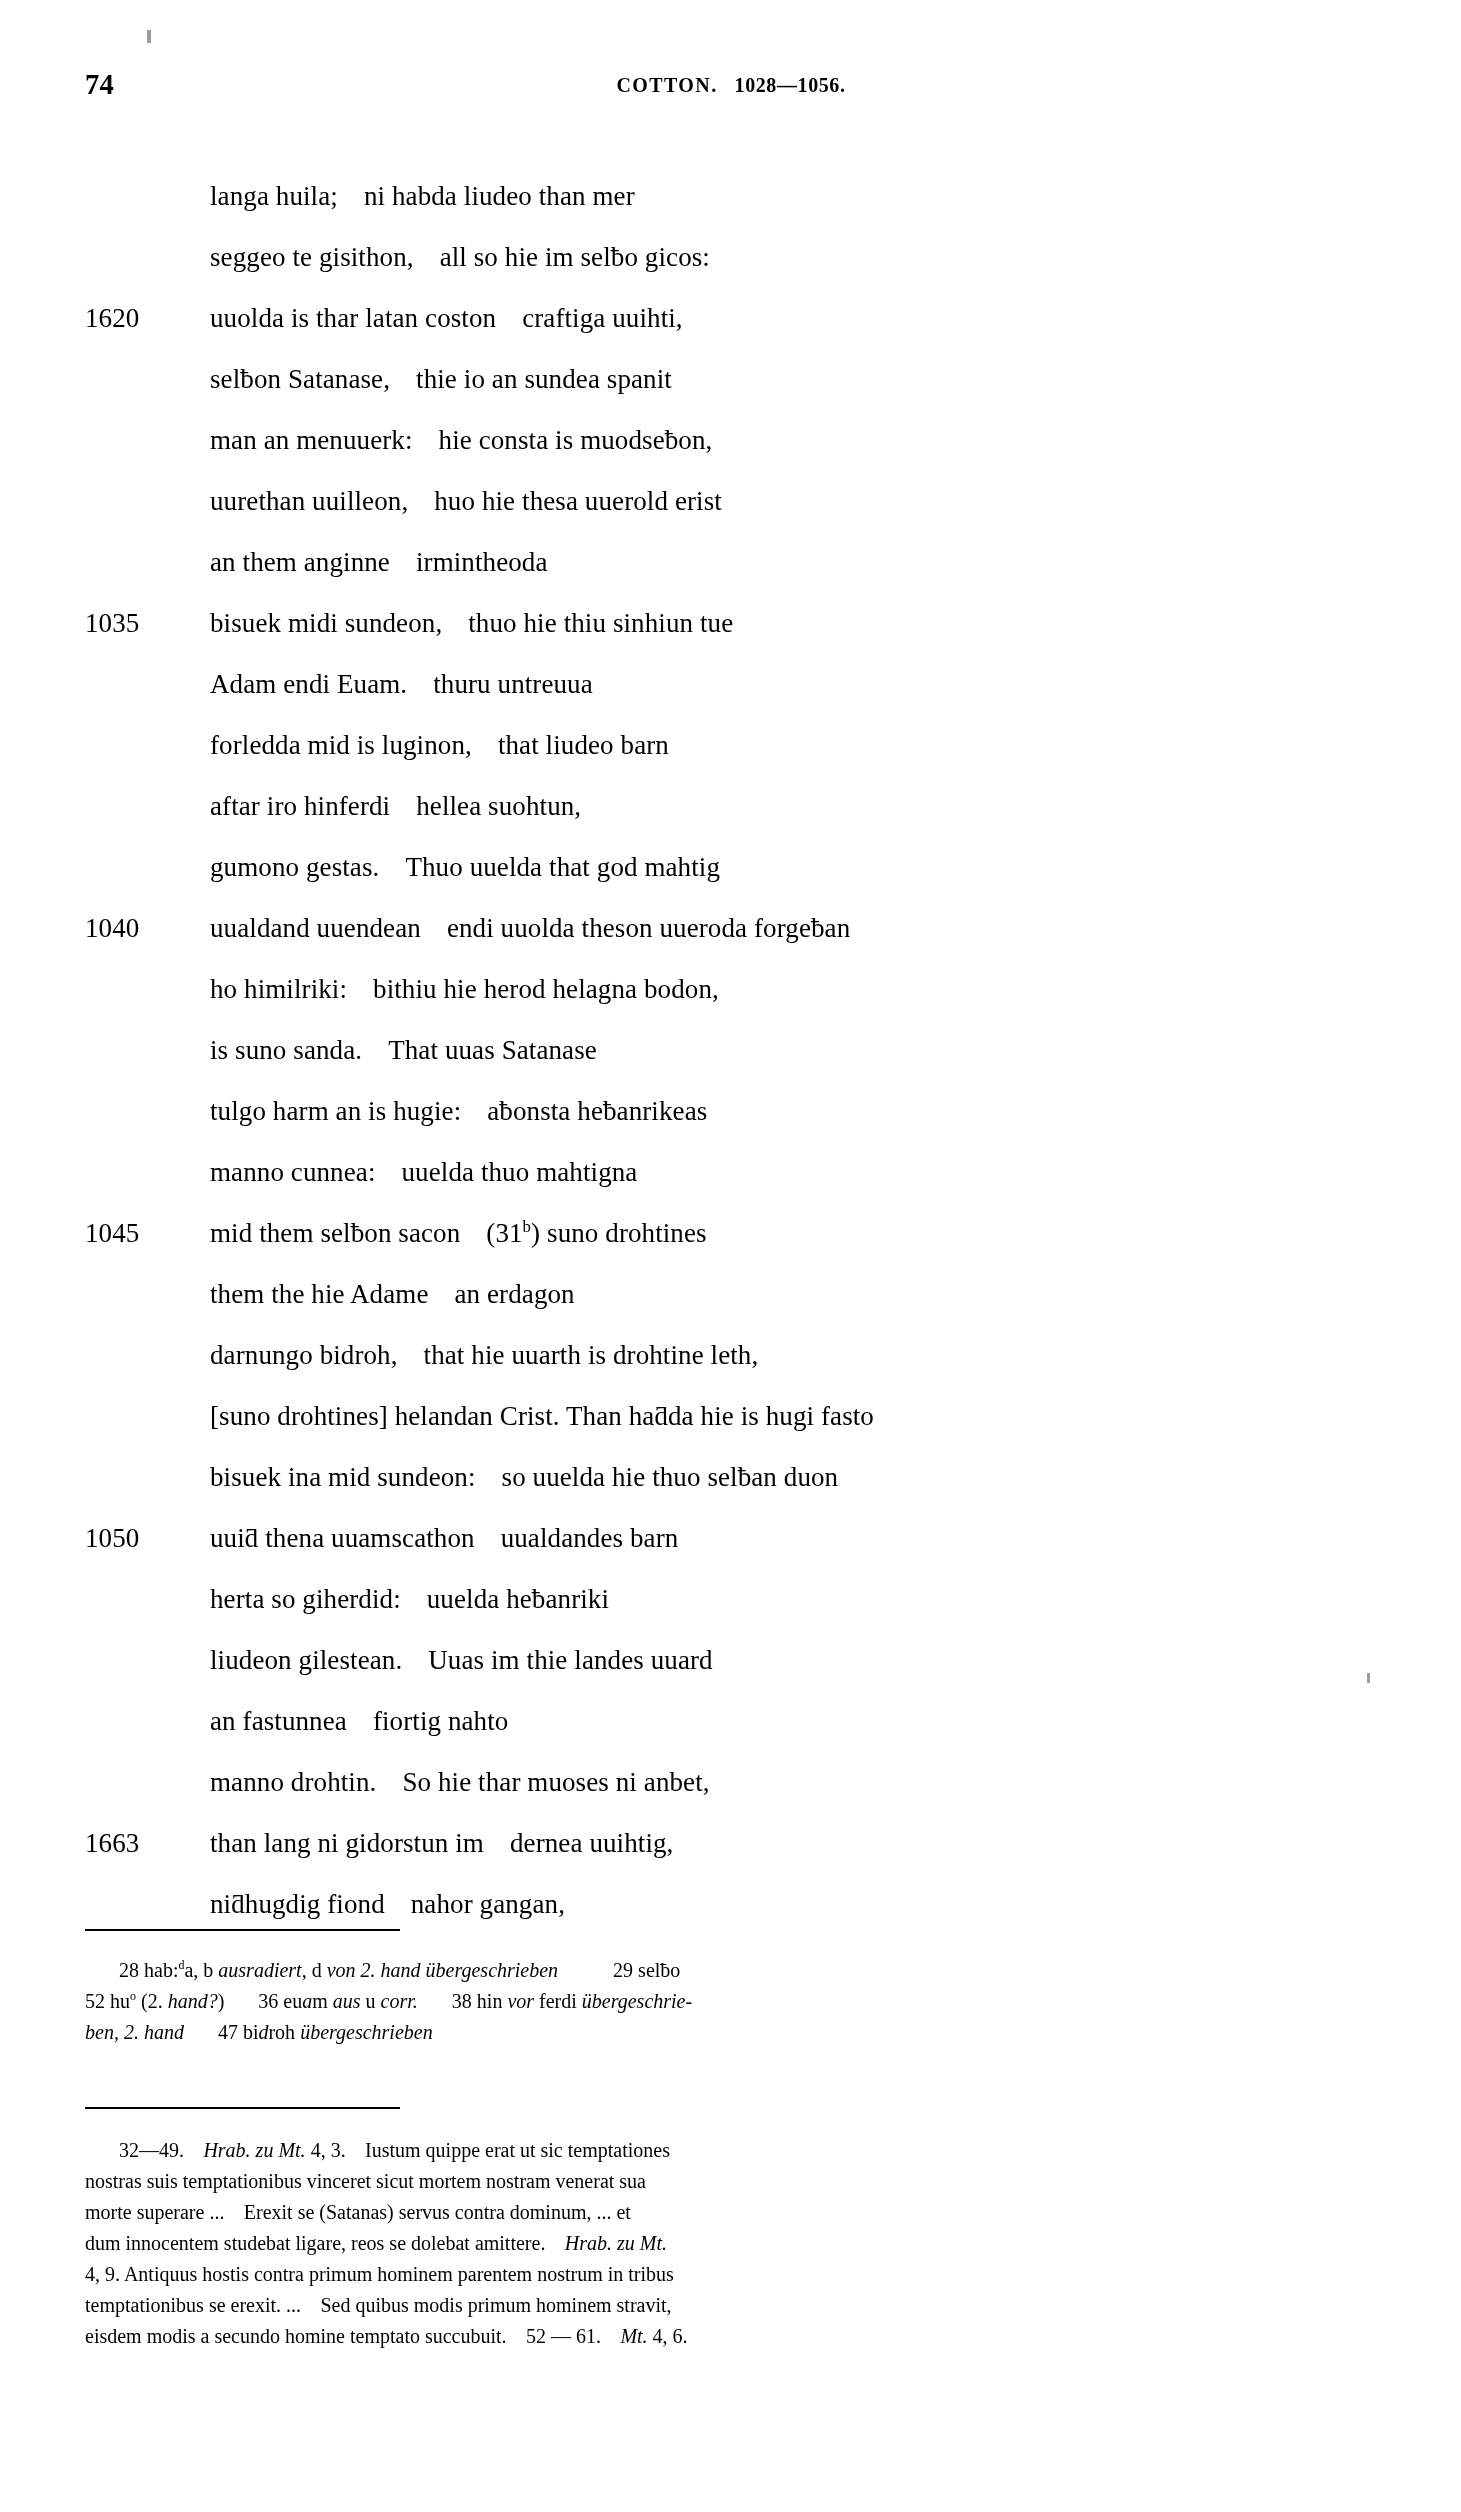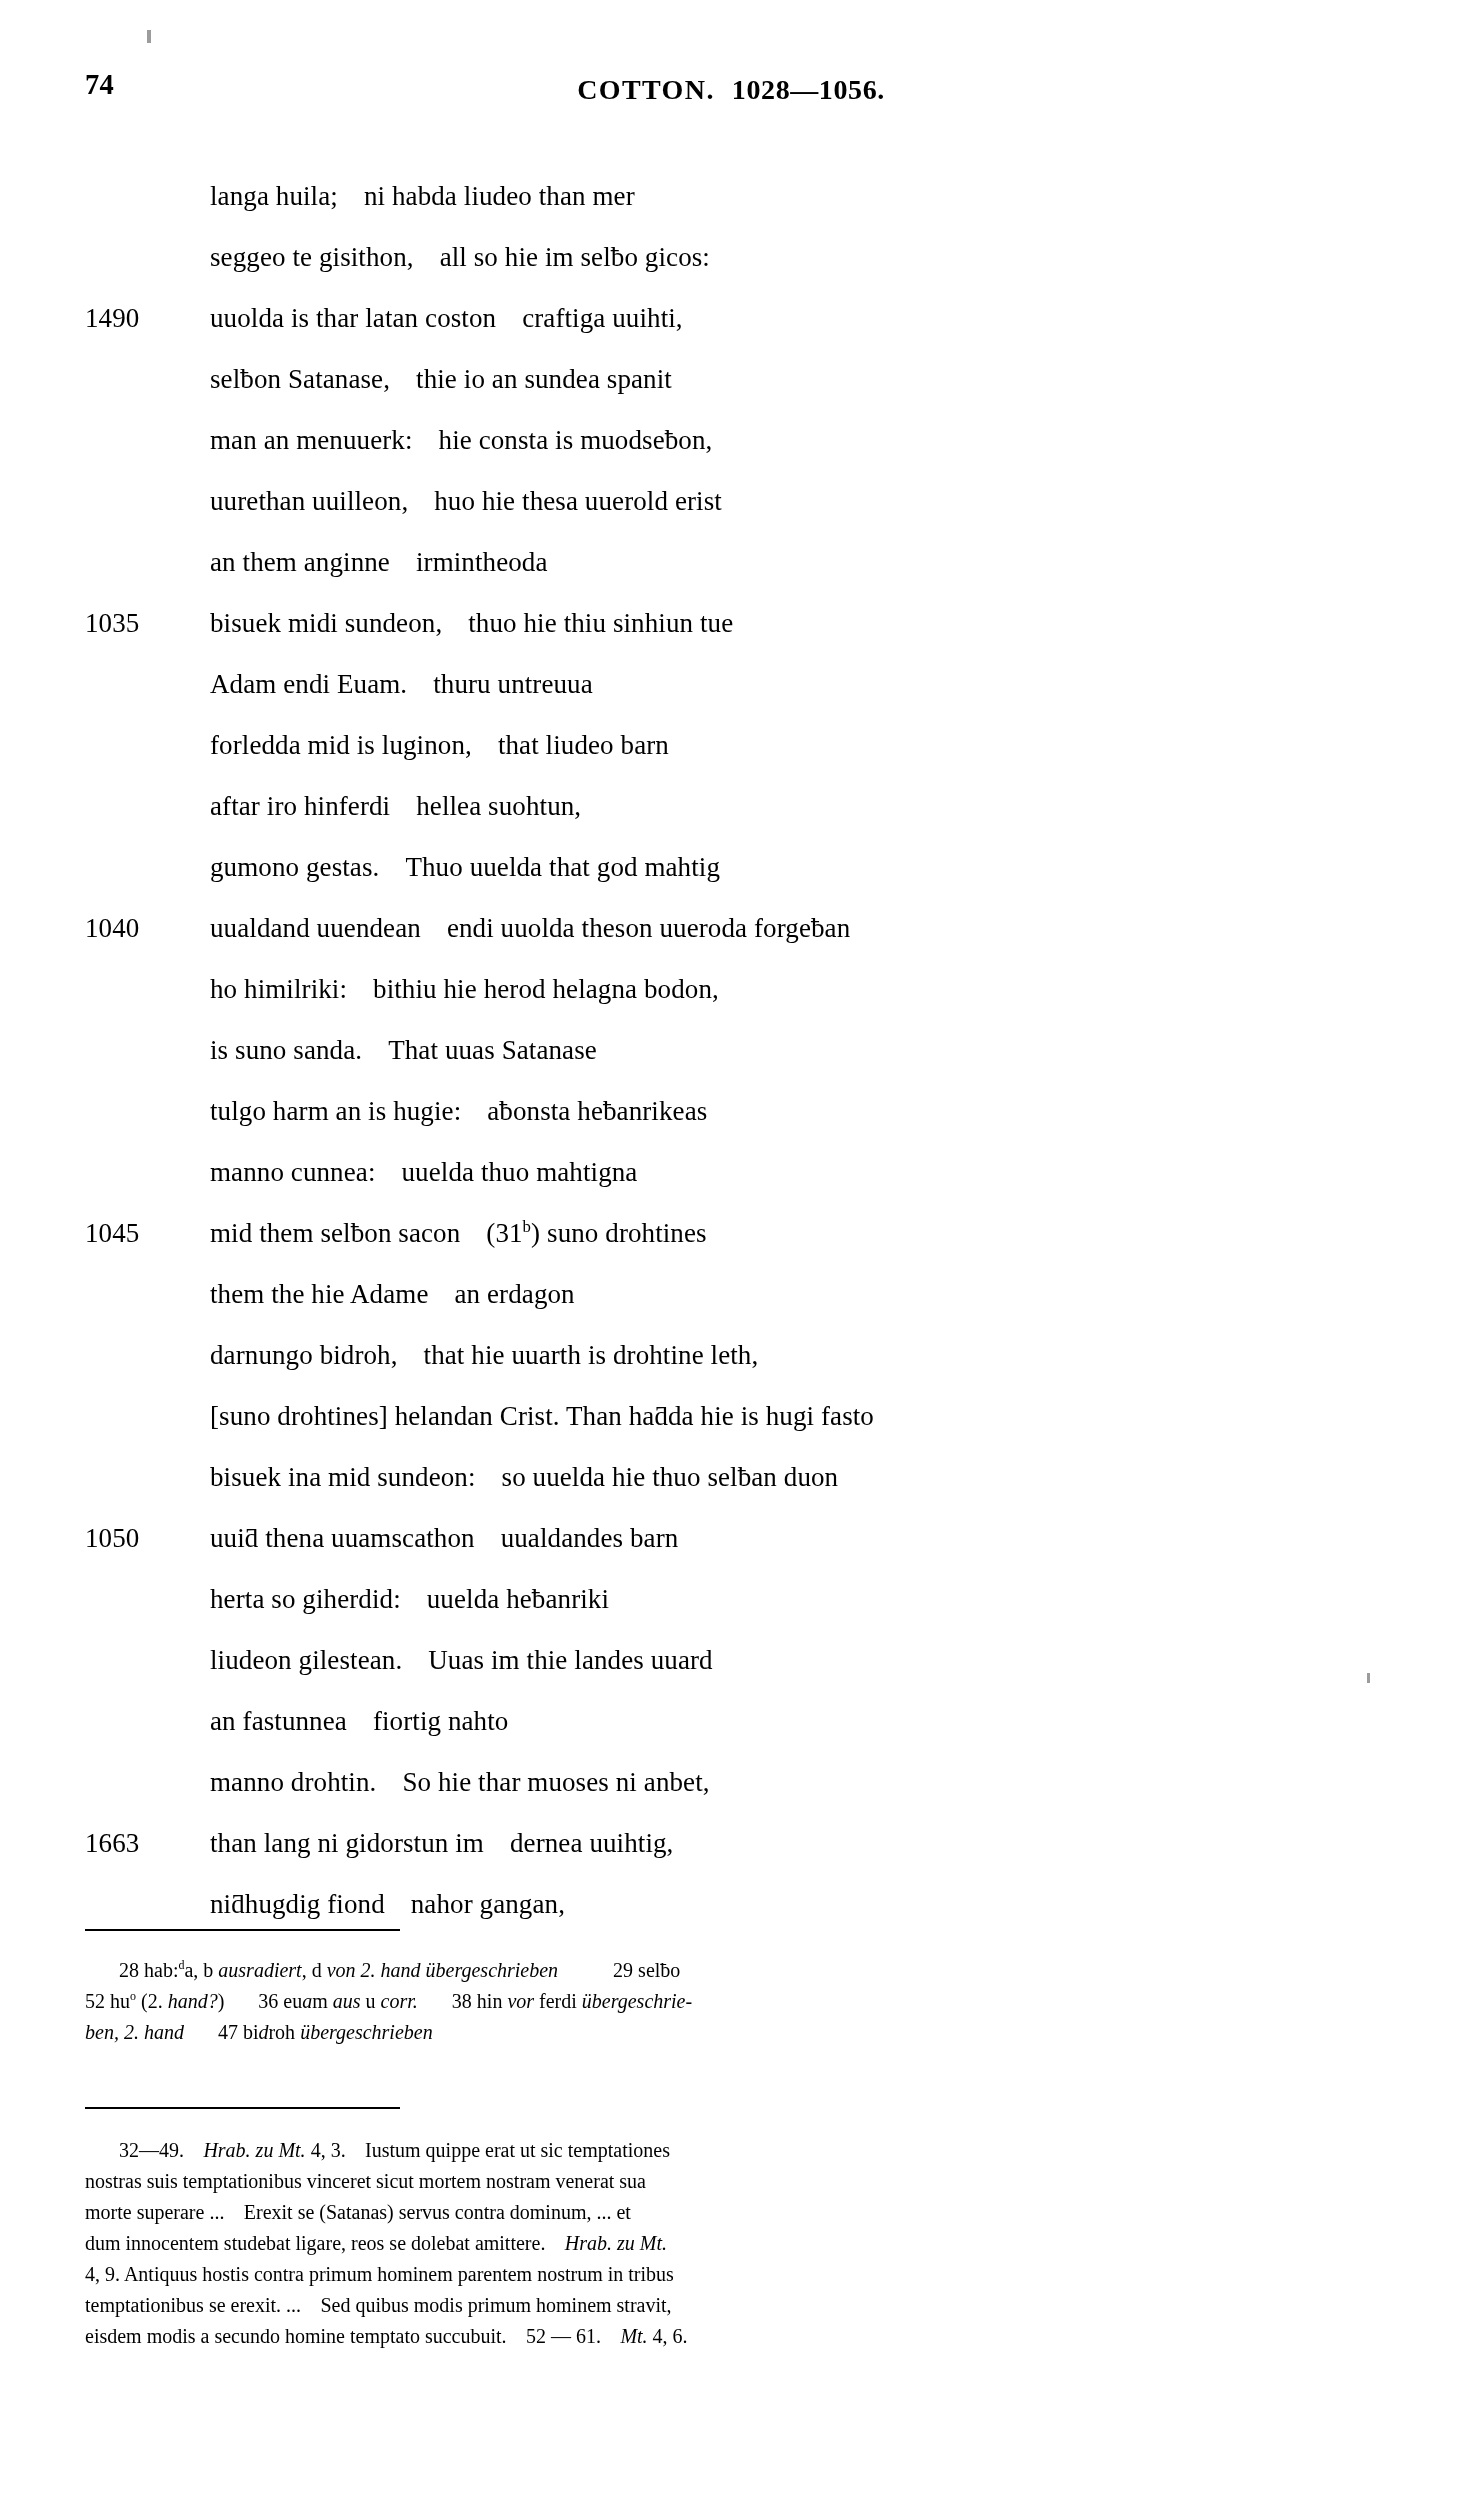--- a/index.html
+++ b/index.html
@@ -40,21 +40,21 @@
     font-size: 28.5px;
     font-weight: bold;
     letter-spacing: 0.3px;
   }
   .head-title {
     position: absolute;
     left: 0;
     top: 4.6px;
     width: 1462px;
     text-align: center;
-    font-size: 28px;
+    font-size: 20px;
     font-weight: bold;
     letter-spacing: 1.4px;
   }
   .head-title .range {
     font-weight: bold;
     letter-spacing: 0.6px;
   }
 
   
   .verse-block {
@@ -164,21 +164,21 @@
   <div class="verse-block" id="verse-block">
       <div class="verse-line">
         <span class="verse-num"></span>
         <span class="verse-text">langa huila;<span class="caesura"></span>ni habda liudeo than mer</span>
       </div>
       <div class="verse-line">
         <span class="verse-num"></span>
         <span class="verse-text">seggeo te gisithon,<span class="caesura"></span>all so hie im selƀo gicos:</span>
       </div>
       <div class="verse-line">
-        <span class="verse-num">1490</span>
+        <span class="verse-num">1620</span>
         <span class="verse-text">uuolda is thar latan coston<span class="caesura"></span>craftiga uuihti,</span>
       </div>
       <div class="verse-line">
         <span class="verse-num"></span>
         <span class="verse-text">selƀon Satanase,<span class="caesura"></span>thie io an sundea spanit</span>
       </div>
       <div class="verse-line">
         <span class="verse-num"></span>
         <span class="verse-text">man an menuuerk:<span class="caesura"></span>hie consta is muodseƀon,</span>
       </div>

